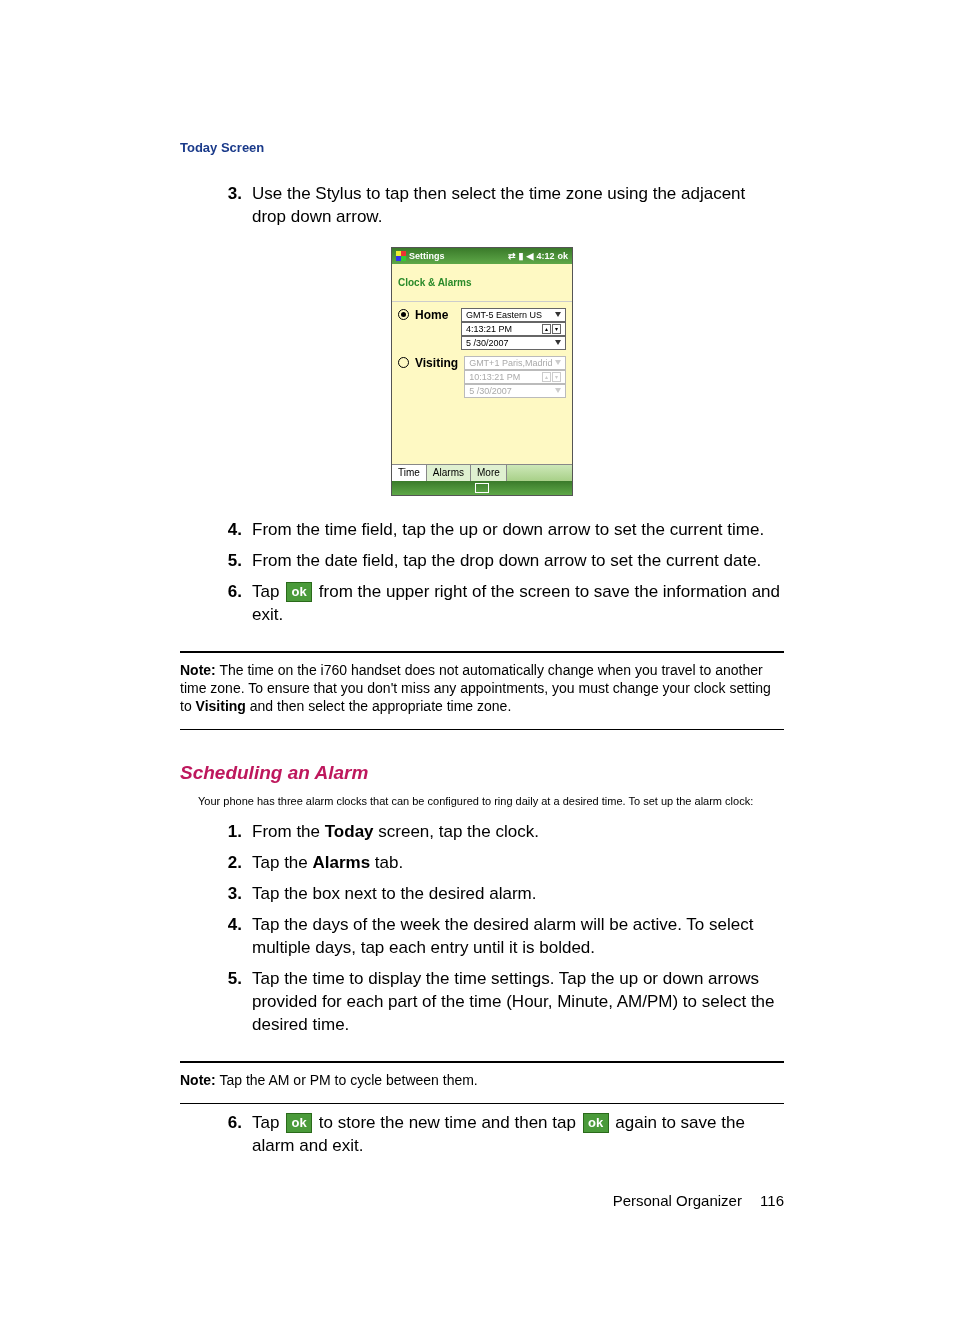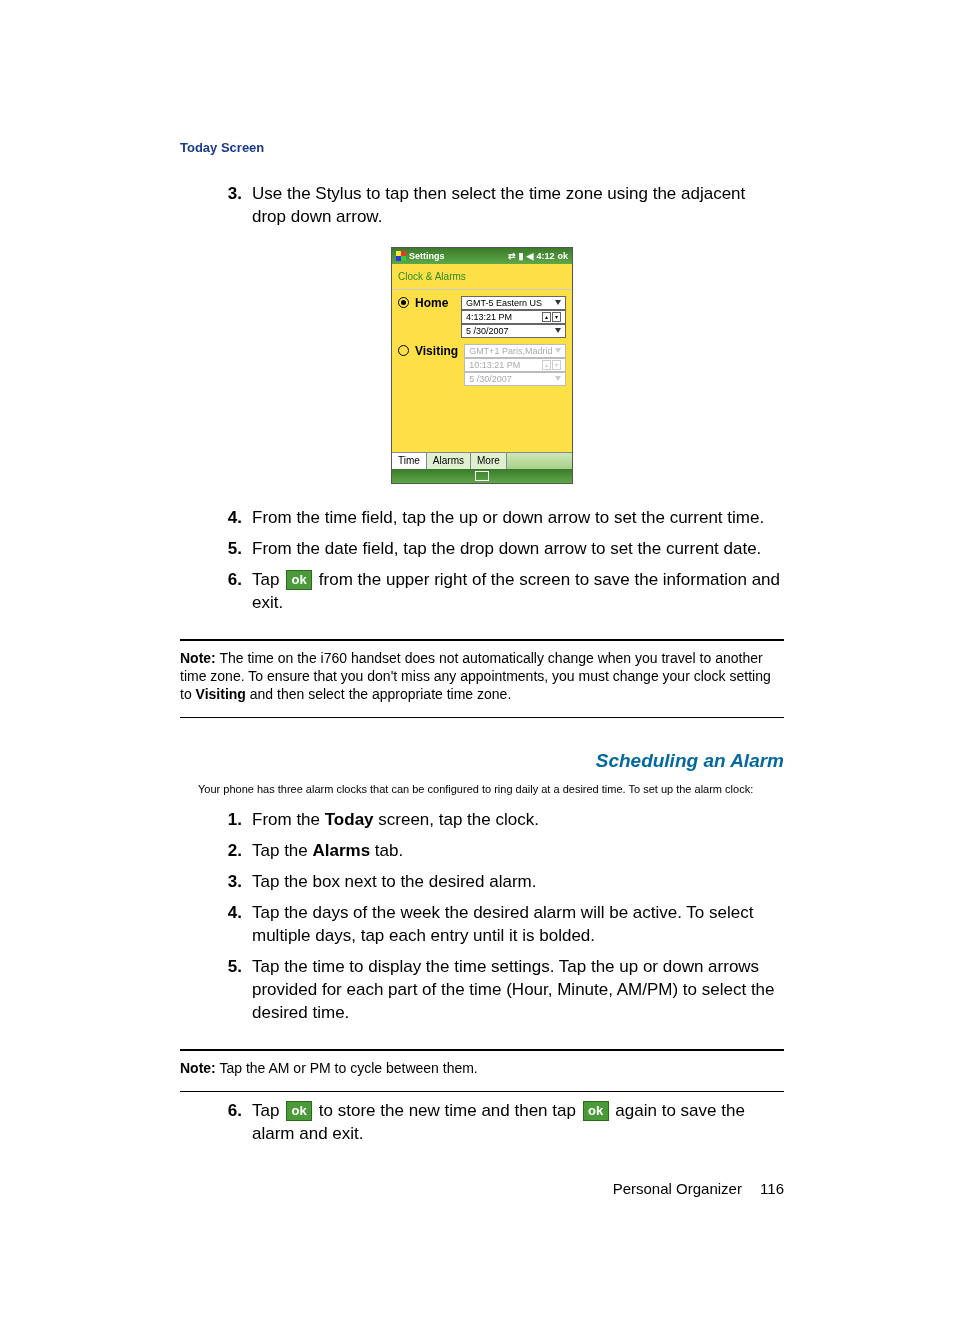--- a/index.html
+++ b/index.html
@@ -44,21 +44,21 @@
     flex: 1;
   }
   .screenshot-wrap {
     text-align: center;
     margin: 18px 0 22px 0;
   }
   .phone {
     display: inline-block;
     width: 180px;
     border: 1px solid #555;
-    background: #fde047;
+    background: #fef9c3;
     font-size: 9px;
     text-align: left;
   }
   .phone-top {
     background: linear-gradient(#3a7a2a, #5ea848);
     color: #fff;
     font-weight: bold;
     height: 16px;
     display: flex;
     align-items: center;
@@ -72,22 +72,22 @@
   }
   .win-icon {
     width: 10px; height: 10px;
     background: conic-gradient(#e33 0 90deg, #3c3 90deg 180deg, #33e 180deg 270deg, #ee3 270deg 360deg);
   }
   .phone-top .right {
     display: flex; align-items: center; gap: 3px;
   }
   .phone-section-title {
     color: #2a8a2a;
-    font-weight: normal;
-    padding: 7px 6px;
+    font-weight: bold;
+    padding: 13px 6px;
     border-bottom: 1px solid #ccc;
     font-size: 10px;
   }
   .phone-body {
     padding: 6px;
     min-height: 150px;
   }
   .radio-row {
     display: flex;
     align-items: flex-start;
@@ -167,26 +167,25 @@
     margin: 24px 0 8px 0;
   }
   .hr.thin { border-top-width: 1.5px; margin: 14px 0 8px 0; }
   .note-block {
     font-size: 14px;
     line-height: 1.3;
     margin: 0 0 8px 0;
   }
   .note-block .note-label { font-weight: bold; }
   .sub-heading {
-    color: #0369a1;
+    color: #be185d;
     font-weight: bold;
     font-style: italic;
     font-size: 19px;
     margin: 32px 0 10px 0;
-    text-align: right;
   }
   .body-text {
     font-size: 11px;
     line-height: 1.35;
     margin: 0 0 12px 18px;
   }
   .footer {
     text-align: right;
     font-size: 15px;
     margin-top: 34px;

